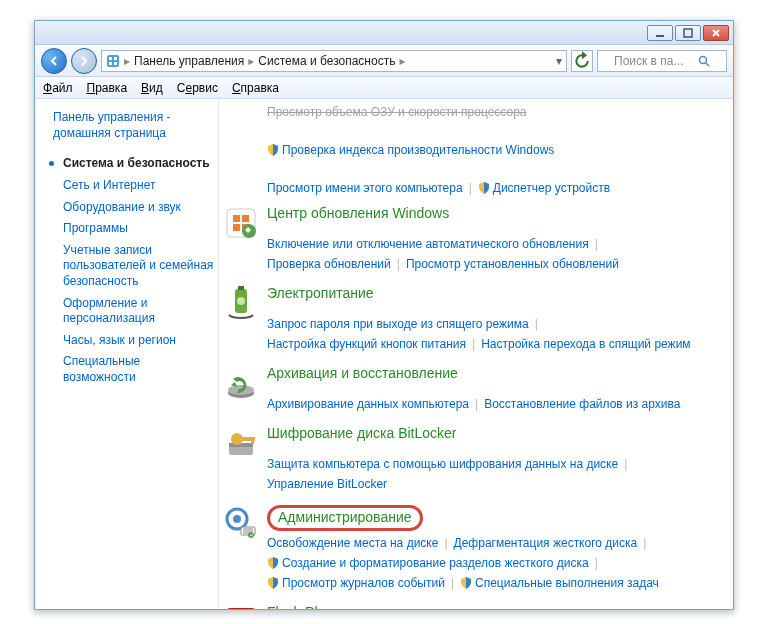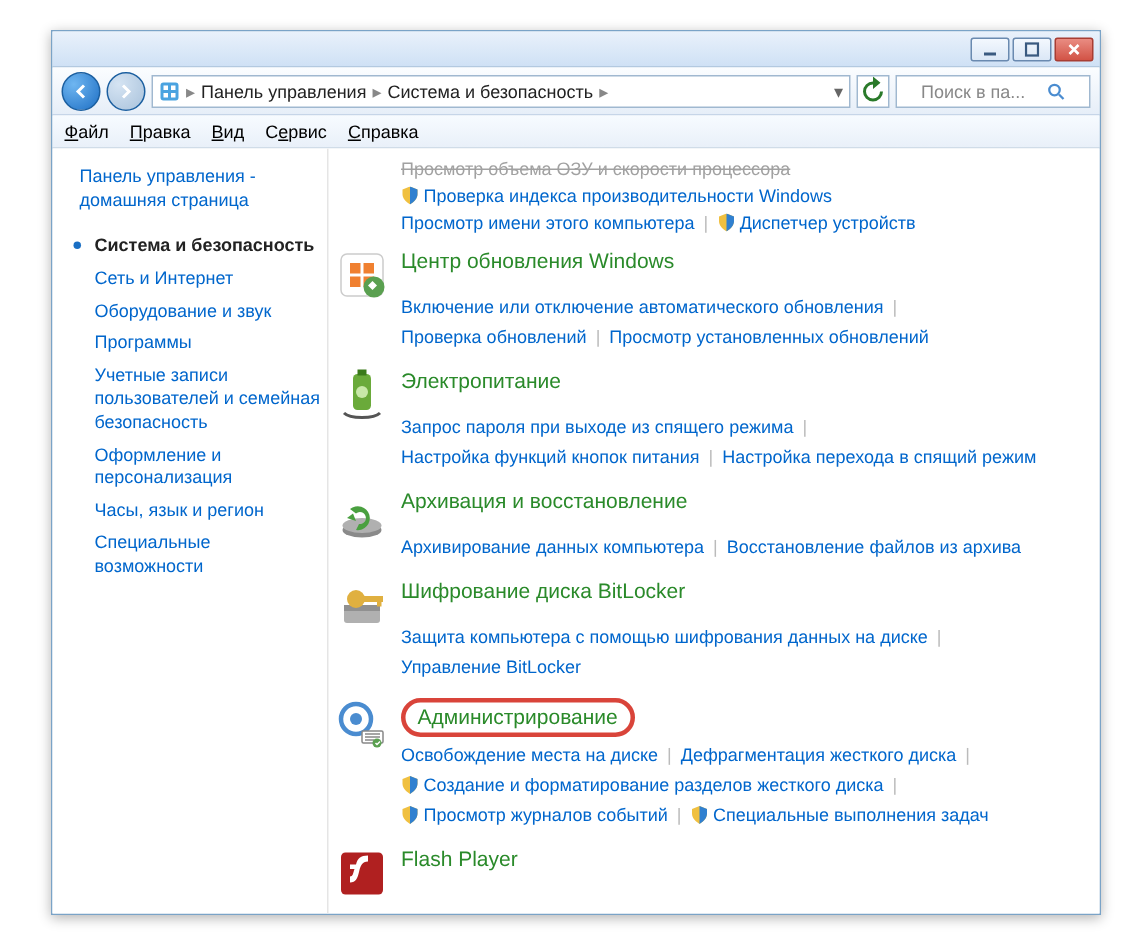--- a/index.html
+++ b/index.html
@@ -33,21 +33,21 @@
   .cat { display: flex; gap: 8px; margin: 6px 0 12px 0; }
   .cat-icon { width: 36px; height: 36px; flex-shrink: 0; display: flex; align-items: center; justify-content: center; }
   .cat-body { flex: 1; }
   .cat-title { color: #2a8a2a; font-size: 14px; cursor: pointer; margin-bottom: 2px; display: inline-block; }
   .links { display: flex; flex-wrap: wrap; gap: 2px 6px; font-size: 12px; line-height: 1.5; margin-top: 12px; }
   .lnk { color: #0066cc; cursor: pointer; white-space: nowrap; display: inline-flex; align-items: center; gap: 3px; }
   .lnk.plain { color: #444; }
   .pipe { color: #bbb; }
   .shield { width: 12px; height: 12px; }
   .highlight { border: 3px solid #d9443a; border-radius: 14px; padding: 1px 8px; display: inline-block; }
-  .partial { margin-left: 44px; margin-bottom: 8px; display: flex; flex-wrap: wrap; gap: 0 6px; font-size: 12px; line-height: 1.5; }
+  .partial { margin-left: 44px; margin-bottom: 8px; display: flex; flex-wrap: wrap; gap: 20px 6px; font-size: 12px; line-height: 1.5; }
   .cpicon { width: 14px; height: 14px; }
 </style>
 </head>
 <body>
 
 <div class="window">
 
   <div class="titlebar">
     <div class="tbtn">
         <svg viewBox="0 0 10 10">

